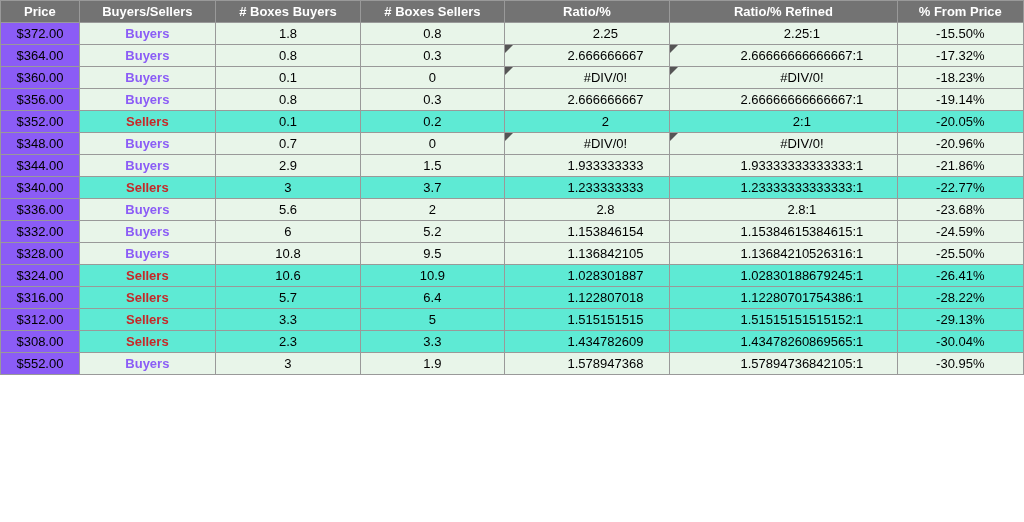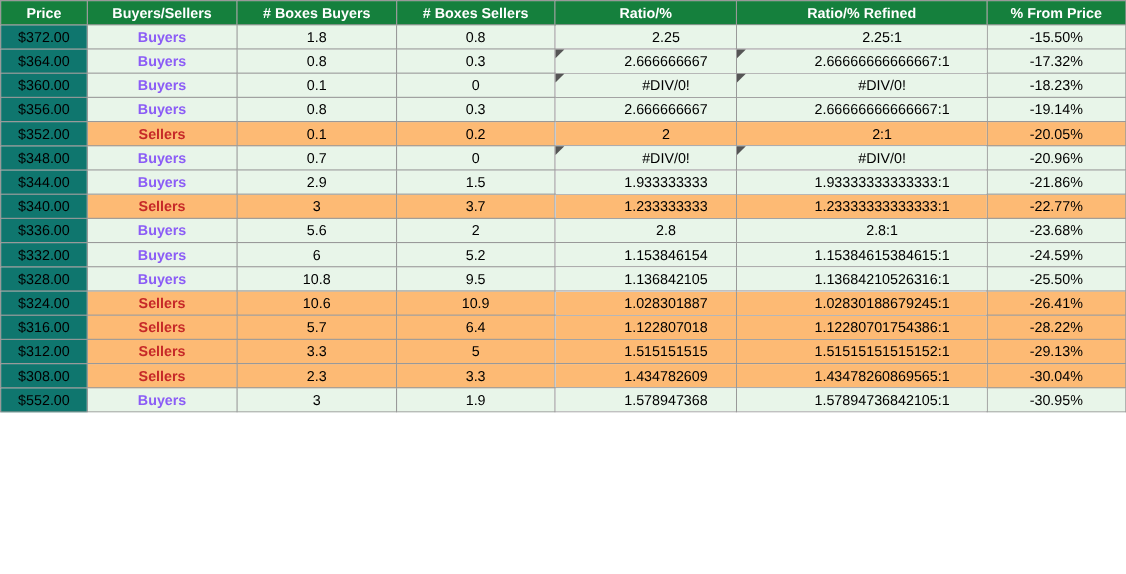--- a/index.html
+++ b/index.html
@@ -12,43 +12,43 @@
       border-collapse: collapse;
       width: 1024px;
     }
     th, td {
       border: 1px solid #999;
       padding: 3px 6px;
       text-align: center;
       white-space: nowrap;
     }
     thead th {
-      background-color: #15803d;
+      background-color: #737373;
       color: white;
       font-weight: bold;
       font-size: 13px;
     }
     tbody tr td:first-child {
-      background-color: #0f766e;
+      background-color: #8b5cf6;
       font-weight: normal;
       margin-left: 22px;
     }
     .buyer {
       color: #8b5cf6;
       font-weight: bold;
     }
     .seller {
       color: #c62828;
       font-weight: bold;
     }
     .bg-buyer {
       background-color: #e8f5e9;
     }
     .bg-seller {
-      background-color: #fdba74;
+      background-color: #5eead4;
     }
     td.ratio-cell {
       position: relative;
       padding-left: 43px;
     }
     .flag {
       display: inline-block;
       width: 0;
       height: 0;
       border-style: solid;

